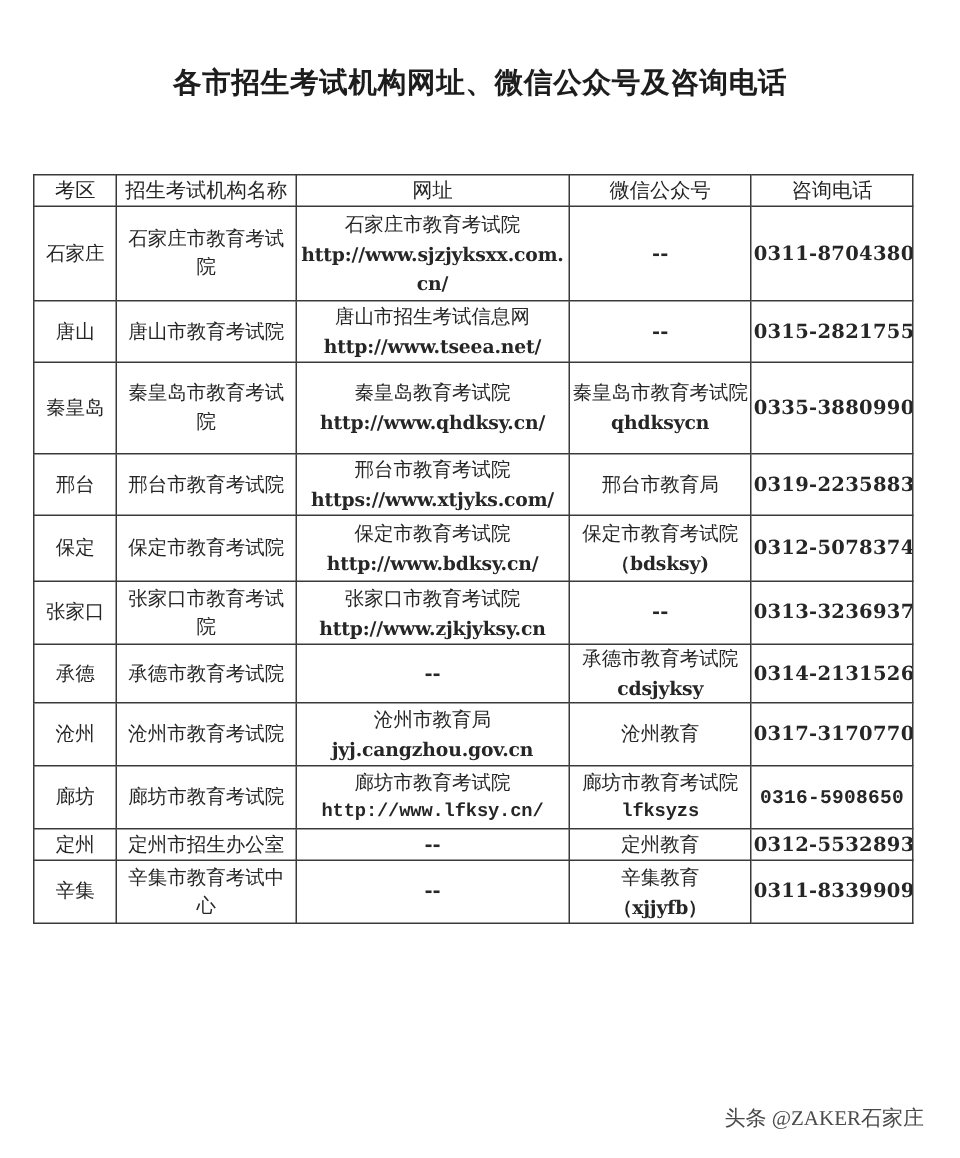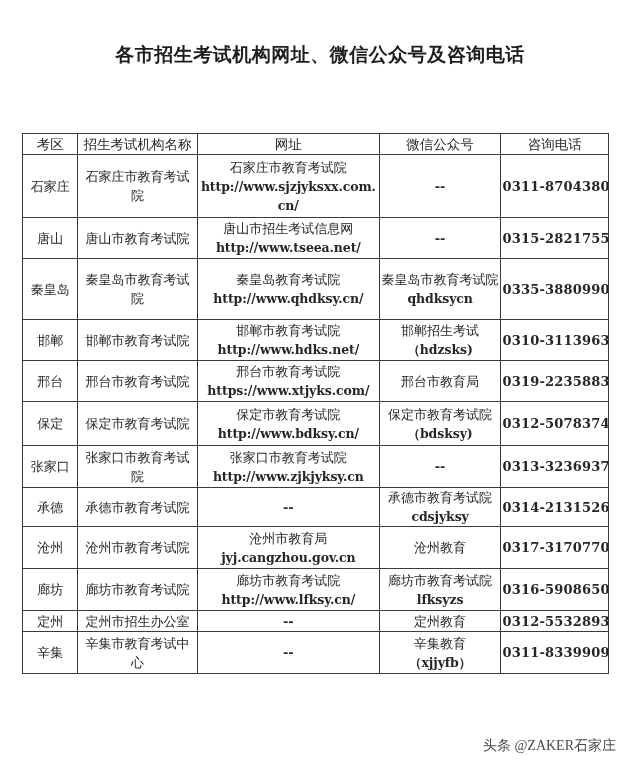--- a/index.html
+++ b/index.html
@@ -22,21 +22,21 @@
     width: 640px;
     text-align: center;
     font-size: 19px;
     font-weight: bold;
     color: #1d1d1d;
     letter-spacing: 0.5px;
   }
   table.info {
     position: absolute;
     left: 22px;
-    top: 133px;
+    top: 116px;
     border-collapse: collapse;
     table-layout: fixed;
     width: 587px;
     border-radius: 32px;
   }
   table.info th,
   table.info td {
     border: 1.5px solid #3a3a3a;
     text-align: center;
     vertical-align: middle;
@@ -133,33 +133,20 @@
           <span class="line">秦皇岛教育考试院</span>
           <span class="line url">http://www.qhdksy.cn/</span>
         </td>
         <td>
           <span class="line">秦皇岛市教育考试院</span>
           <span class="line acct">qhdksycn</span>
         </td>
         <td class="phone">0335-3880990</td>
       </tr>
       <tr style="height: 41px;">
-        <td>邯郸</td>
-        <td>邯郸市教育考试院</td>
-        <td>
-          <span class="line">邯郸市教育考试院</span>
-          <span class="line url">http://www.hdks.net/</span>
-        </td>
-        <td>
-          <span class="line">邯郸招生考试</span>
-          <span class="line acct">（hdzsks)</span>
-        </td>
-        <td class="phone">0310-3113963</td>
-      </tr>
-      <tr style="height: 41px;">
         <td>邢台</td>
         <td>邢台市教育考试院</td>
         <td>
           <span class="line">邢台市教育考试院</span>
           <span class="line url">https://www.xtjyks.com/</span>
         </td>
         <td>
           <span class="line">邢台市教育局</span>
         </td>
         <td class="phone">0319-2235883</td>
@@ -206,21 +193,21 @@
         <td>沧州市教育考试院</td>
         <td>
           <span class="line">沧州市教育局</span>
           <span class="line url">jyj.cangzhou.gov.cn</span>
         </td>
         <td>
           <span class="line">沧州教育</span>
         </td>
         <td class="phone">0317-3170770</td>
       </tr>
-      <tr style="height: 42px;">
+      <tr style="height: 42px; font-family: Liberation Mono, monospace;">
         <td>廊坊</td>
         <td>廊坊市教育考试院</td>
         <td>
           <span class="line">廊坊市教育考试院</span>
           <span class="line url">http://www.lfksy.cn/</span>
         </td>
         <td>
           <span class="line">廊坊市教育考试院</span>
           <span class="line acct">lfksyzs</span>
         </td>

